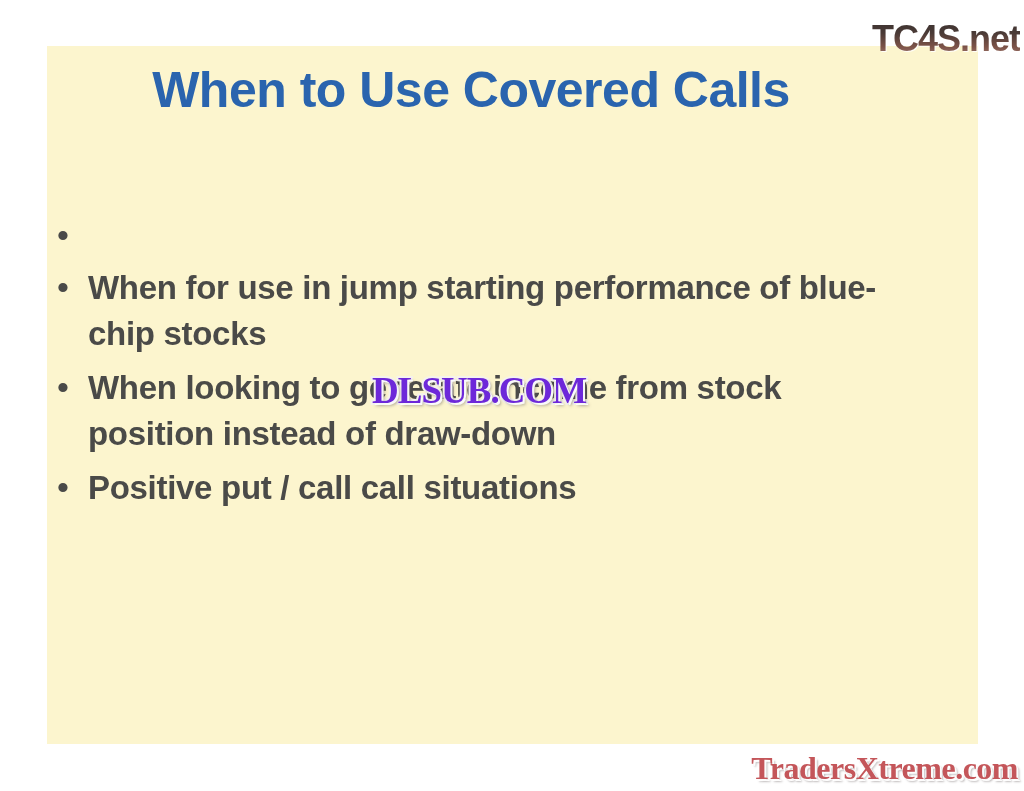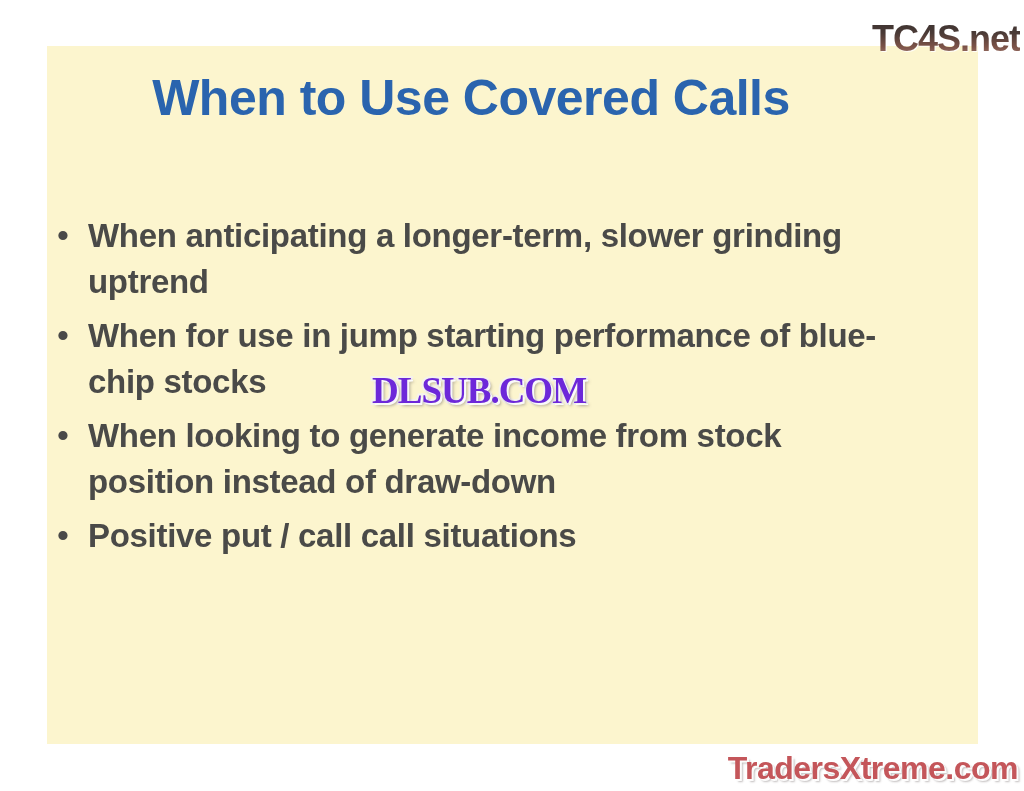--- a/index.html
+++ b/index.html
@@ -22,21 +22,21 @@
     top: 46px;
     width: 931px;
     height: 698px;
     background: #fcf5ce;
   }
 
   
   .slide-title {
     position: absolute;
     left: 91px;
-    top: 72px;
+    top: 64px;
     width: 760px;
     text-align: center;
     font-family: "Liberation Sans", sans-serif;
     font-size: 50px;
     font-weight: bold;
     color: #2a64ae;
     letter-spacing: -0.5px;
     line-height: 1.05;
     white-space: nowrap;
   }
@@ -93,21 +93,21 @@
     -webkit-text-stroke: 0px;
     text-shadow: none;
     filter: drop-shadow(1px 1px 0 rgba(255,255,255,0.85));
   }
 
   
   .tx-watermark {
     position: absolute;
     right: 6px;
     bottom: 5px;
-    font-family: Liberation Sans, sans-serif;
+    font-family: Liberation Serif, serif;
     font-size: 32px;
     font-weight: bold;
     color: #c4565a;
     letter-spacing: -0.5px;
     line-height: 36px;
     -webkit-text-stroke: 2.5px #ffffff;
     paint-order: stroke fill;
     text-shadow:
        2px 2px 0 rgba(255,255,255,0.95),
        3px 3px 2px rgba(120,110,110,0.45);
@@ -138,21 +138,20 @@
 <div class="slide-panel"></div>
 
 <div class="tc4s-logo">TC4S.net</div>
 
 <div class="slide-title">When to Use Covered Calls</div>
 
 <div class="bullet-list">
 
   <div class="bullet-item">
     <span class="bullet-marker">•</span>
-    <span class="bullet-text narrow">When anticipating a longer-term, slower grinding uptrend</span>
   </div>
 
   <div class="bullet-item">
     <span class="bullet-marker">•</span>
     <span class="bullet-text">When for use in jump starting performance of blue-chip stocks</span>
   </div>
 
   <div class="bullet-item">
     <span class="bullet-marker">•</span>
     <span class="bullet-text">When looking to generate income from stock position instead of draw-down</span>

